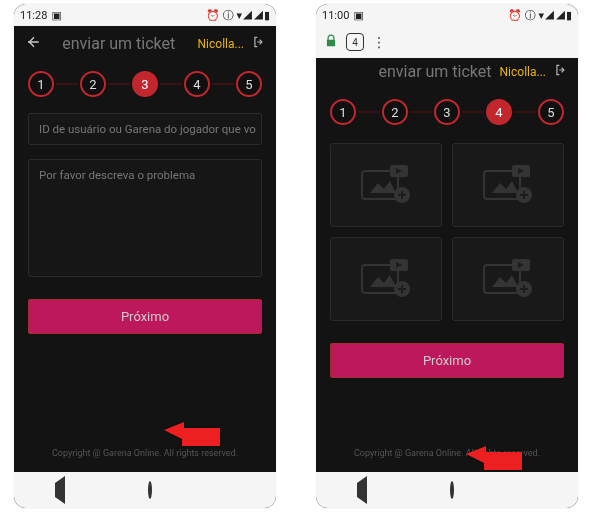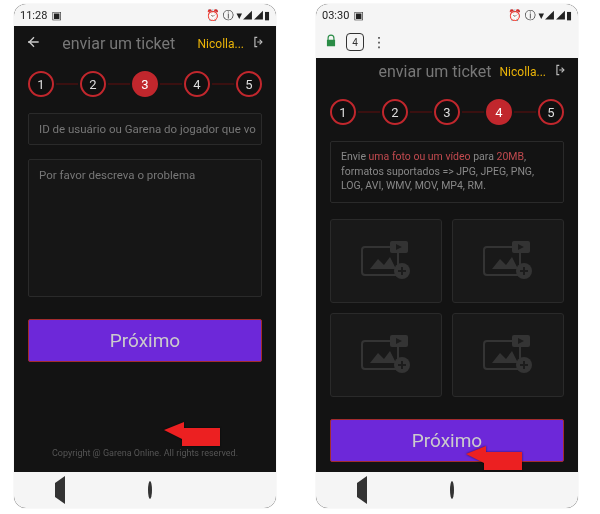--- a/index.html
+++ b/index.html
@@ -123,21 +123,21 @@
     white-space: nowrap; overflow: hidden;
     border-radius: 2px;
   }
   .textarea {
     margin: 14px 14px 0;
     border: 1px solid #2a2a2a;
     background: #161616;
     color: #777;
     font-size: 11.5px;
     padding: 8px 10px;
-    height: 138px;
+    height: 118px;
     border-radius: 2px;
   }
   .upload-grid {
     margin: 6px 14px 0;
     display: grid;
     grid-template-columns: 1fr 1fr;
     gap: 10px;
   }
   .upload-slot {
     border: 1px solid #2a2a2a;
@@ -147,23 +147,23 @@
     display: flex;
     align-items: center;
     justify-content: center;
   }
   .btn-next {
     margin: 22px 14px 0;
     border: 1px solid #a32c2e;
     color: #ccc;
     text-align: center;
     padding: 9px 12px;
-    font-size: 19px;
+    font-size: 13px;
     border-radius: 2px;
-    background: #6d28d9;
+    background: #be185d;
     position: relative;
   }
   .footer {
     margin-top: auto;
     text-align: center;
     font-size: 9px;
     color: #555;
     padding: 12px 0 6px;
   }
   
@@ -256,21 +256,21 @@
 
   <div class="navbar">
     <span><span class="nav-tri"></span></span>
     <span><span class="nav-cir"></span></span>
     <span><span class="nav-sq"></span></span>
   </div>
 </div>
 
 <div class="phone">
   <div class="statusbar">
-    <span>03:30</span>
+    <span>11:00</span>
     <span>▣</span>
     <span class="spacer"></span>
     <span>⏰ ⓘ ▾◢◢▮</span>
   </div>
 
   <div class="browserbar">
     <span class="url-lock">
       <svg class="icon" viewBox="0 0 24 24" fill="#2a8c46">
           <path d="M6 10V7a6 6 0 1112 0v3h1v11H5V10h1zm2 0h8V7a4 4 0 10-8 0v3z"></path>
         </svg>
@@ -297,23 +297,20 @@
         <div class="line"></div>
       <div class="step">2</div>
         <div class="line"></div>
       <div class="step">3</div>
         <div class="line"></div>
       <div class="step active">4</div>
         <div class="line"></div>
       <div class="step">5</div>
     </div>
 
-    <div class="upload-instructions">
-      <span>Envie </span><span class="accent">uma foto ou um vídeo</span><span> para </span><span class="size">20MB</span><span>, formatos suportados =&gt; JPG, JPEG, PNG, LOG, AVI, WMV, MOV, MP4, RM.</span>
-    </div>
 
     <div class="upload-grid">
       <div class="upload-slot">
         <svg class="media-icon" width="52" height="44" viewBox="0 0 52 44" fill="#666">
           <rect x="2" y="8" width="36" height="28" rx="3" fill="none" stroke="#666" stroke-width="2"></rect>
           <polygon points="10,30 18,20 24,26 30,18 36,30"></polygon>
           <rect x="30" y="2" width="18" height="12" rx="2" fill="#666"></rect>
           <polygon points="36,5 36,11 42,8" fill="#222"></polygon>
           <circle cx="42" cy="32" r="8" fill="#666"></circle>
           <path d="M42 28v8M38 32h8" stroke="#222" stroke-width="2"></path>

